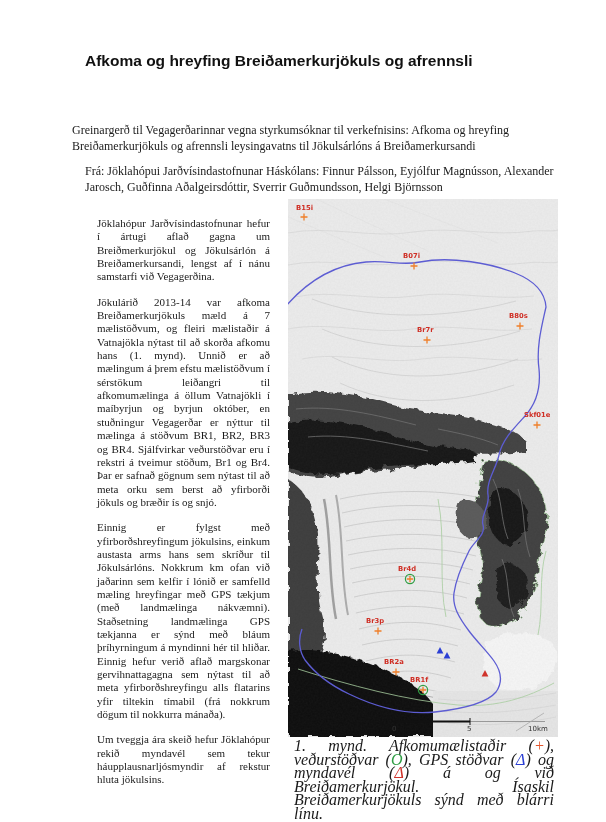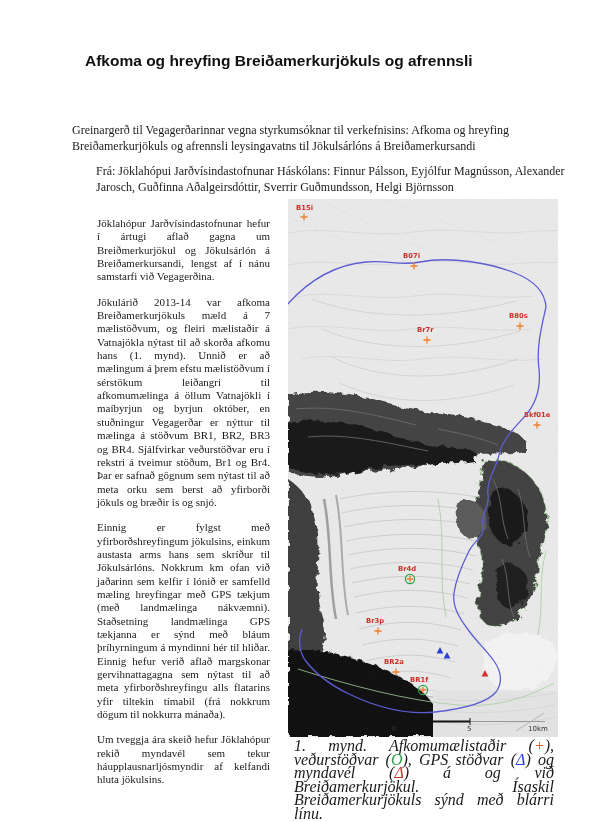--- a/index.html
+++ b/index.html
@@ -4,21 +4,21 @@
 <style>
   html,body{margin:0;padding:0;background:#ffffff;}
   .page{position:relative;width:606px;height:822px;background:#ffffff;overflow:hidden;
         font-family:"Liberation Serif", serif;color:#1a1a1a;text-decoration:underline;}
   .title{position:absolute;left:85px;top:50px;width:480px;margin:0;
          font-family:"Liberation Sans", sans-serif;font-weight:bold;
          font-size:15.5px;line-height:21.5px;color:#111;}
   .title span{display:block;}
   .subtitle{position:absolute;left:72px;top:123px;width:482px;margin:0;
             font-size:12px;line-height:15.5px;}
-  .from{position:absolute;left:96px;top:164px;width:482px;margin:0;
+  .from{position:absolute;left:85px;top:164px;width:482px;margin:0;
         font-size:12px;line-height:15.5px;}
   .bodycol{position:absolute;left:85px;top:205px;width:197px;}
   .bodycol p{margin:12px;font-size:11px;line-height:13.35px;text-align:justify;}
   .figure{position:absolute;left:288px;top:199px;width:270px;height:694px;}
   .caption{position:absolute;left:294px;top:739px;width:260px;margin:0;
            font-size:16px;line-height:13.5px;font-style:italic;text-align:justify;}
   .sym{font-style:italic;}
   .sym.plus{color:#e4572e;}
   .sym.o{color:#2f9e44;}
   .sym.t1{color:#2b3fd4;}
@@ -37,21 +37,21 @@
   </h1>
 
   <p class="subtitle">Greinargerð til Vegagerðarinnar vegna styrkumsóknar til verkefnisins: Afkoma og hreyfing Breiðamerkurjökuls og afrennsli leysingavatns til Jökulsárlóns á Breiðamerkursandi</p>
 
   <p class="from">Frá: Jöklahópui Jarðvísindastofnunar Háskólans: Finnur Pálsson, Eyjólfur Magnússon, Alexander Jarosch, Guðfinna Aðalgeirsdóttir, Sverrir Guðmundsson, Helgi Björnsson</p>
 
   <div class="bodycol">
     <p>Jöklahópur Jarðvísindastofnunar hefur í ártugi aflað gagna um Breiðmerkurjökul og Jökulsárlón á Breiðamerkursandi, lengst af í nánu samstarfi við Vegagerðina.</p>
     <p>Jökulárið 2013-14 var afkoma Breiðamerkurjökuls mæld á 7 mælistöðvum, og fleiri mælistaðir á Vatnajökla nýtast til að skorða afkomu hans (1. mynd).  Unnið er að mælingum á þrem efstu mælistöðvum í sérstökum leiðangri til afkomumælinga á öllum Vatnajökli í maíbyrjun og byrjun október, en stuðningur Vegagerðar er nýttur til mælinga á stöðvum BR1, BR2, BR3 og BR4.  Sjálfvirkar veðurstöðvar eru í rekstri á tveimur stöðum, Br1 og Br4.  Þar er safnað gögnum sem nýtast til að meta orku sem berst að yfirborði jökuls og bræðir ís og snjó.</p>
     <p>Einnig er fylgst með yfirborðshreyfingum jökulsins, einkum austasta arms hans sem skríður til Jökulsárlóns.  Nokkrum km ofan við jaðarinn sem kelfir í lónið er samfelld mæling hreyfingar með GPS tækjum (með landmælinga nákvæmni).  Staðsetning landmælinga GPS tækjanna er sýnd með bláum þríhyrningum á myndinni hér til hliðar.  Einnig hefur verið aflað margskonar gervihnattagagna sem nýtast til að meta yfirborðshreyfingu alls flatarins yfir tiltekin tímabil (frá nokkrum dögum til nokkurra mánaða).</p>
-    <p>Um tveggja ára skeið hefur Jöklahópur rekið myndavél sem tekur háupplausnarljósmyndir af kelfandi hluta jökulsins.</p>
+    <p>Um tveggja ára skeið hefur Jöklahópur rekið myndavél sem tekur háupplausnarljósmyndir af rekstur hluta jökulsins.</p>
   </div>
 
   <div class="figure">
     <svg width="270" height="538" viewBox="0 0 270 538">
       <defs>
         <filter id="rough" x="-15%" y="-15%" width="130%" height="130%">
           <feTurbulence type="fractalNoise" baseFrequency="0.12" numOctaves="3" seed="7" result="t"></feTurbulence>
           <feDisplacementMap in="SourceGraphic" in2="t" scale="9"></feDisplacementMap>
         </filter>
         <filter id="noise">

